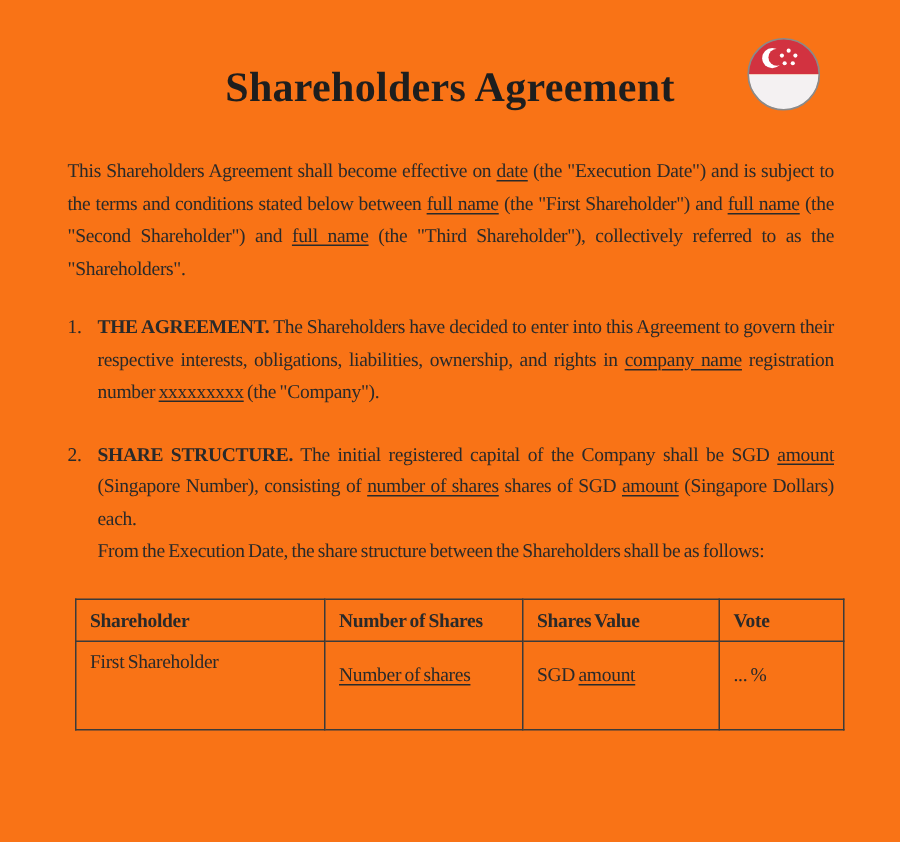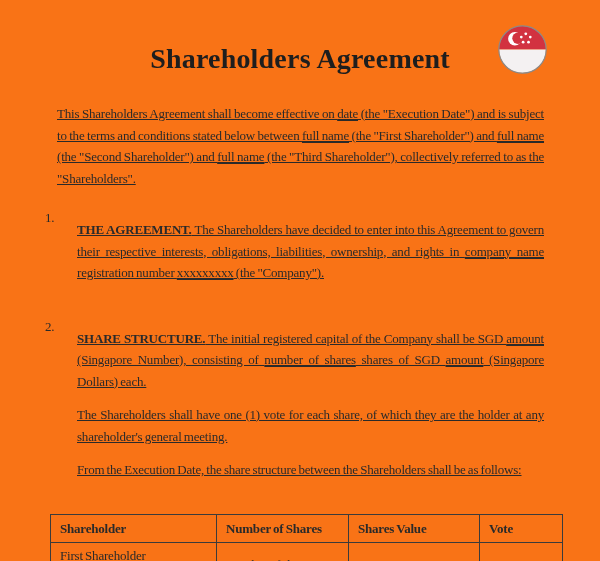--- a/index.html
+++ b/index.html
@@ -21,21 +21,21 @@
     text-align: center; color: #1e1e1e;
     letter-spacing: 0.2px;
   }
 
   .content {
     margin: 0 44px 0 45px; 
     font-size: 13px; line-height: 21.5px;
     letter-spacing: -0.2px; word-spacing: -0.8px;
   }
 
-  .para { margin: 12px; text-align: justify; text-decoration: underline; }
+  .para { margin: 0; text-align: justify; }
   .intro { margin-top: 29px; }
   .therefore { margin-top: 20px; }
 
   .section { display: flex; }
   .section-1 { margin-top: 18px; }
   .section-2 { margin-top: 20px; }
   .num { width: 20px; flex: 0 0 20px; }
   .sec-content { flex: 1; min-width: 0; }
 
   .b { font-weight: bold; }
@@ -90,21 +90,20 @@
       <div class="num">1.</div>
       <div class="sec-content">
         <p class="para"><span class="b">THE AGREEMENT.</span><span> The Shareholders have decided to enter into this Agreement to govern their respective interests, obligations, liabilities, ownership, and rights in </span><span class="u">company name</span><span> registration number </span><span class="u">xxxxxxxxx</span><span> (the "Company").</span></p>
       </div>
     </div>
 
     <div class="section section-2">
       <div class="num">2.</div>
       <div class="sec-content">
         <p class="para"><span class="b">SHARE STRUCTURE.</span><span> The initial registered capital of the Company shall be SGD </span><span class="u">amount</span><span> (Singapore Number), consisting of </span><span class="u">number of shares</span><span> shares of SGD </span><span class="u">amount</span><span> (Singapore Dollars) each.</span></p>
-        <p class="para"><span>The Shareholders shall have one (1) vote for each share, of which they are the holder at any shareholder's general meeting.</span></p>
         <p class="para"><span>From the Execution Date, the share structure between the Shareholders shall be as follows:</span></p>
       </div>
     </div>
 
     <table class="share-table">
       <thead>
         <tr>
           <th>Shareholder</th>
           <th>Number of Shares</th>
           <th>Shares Value</th>

